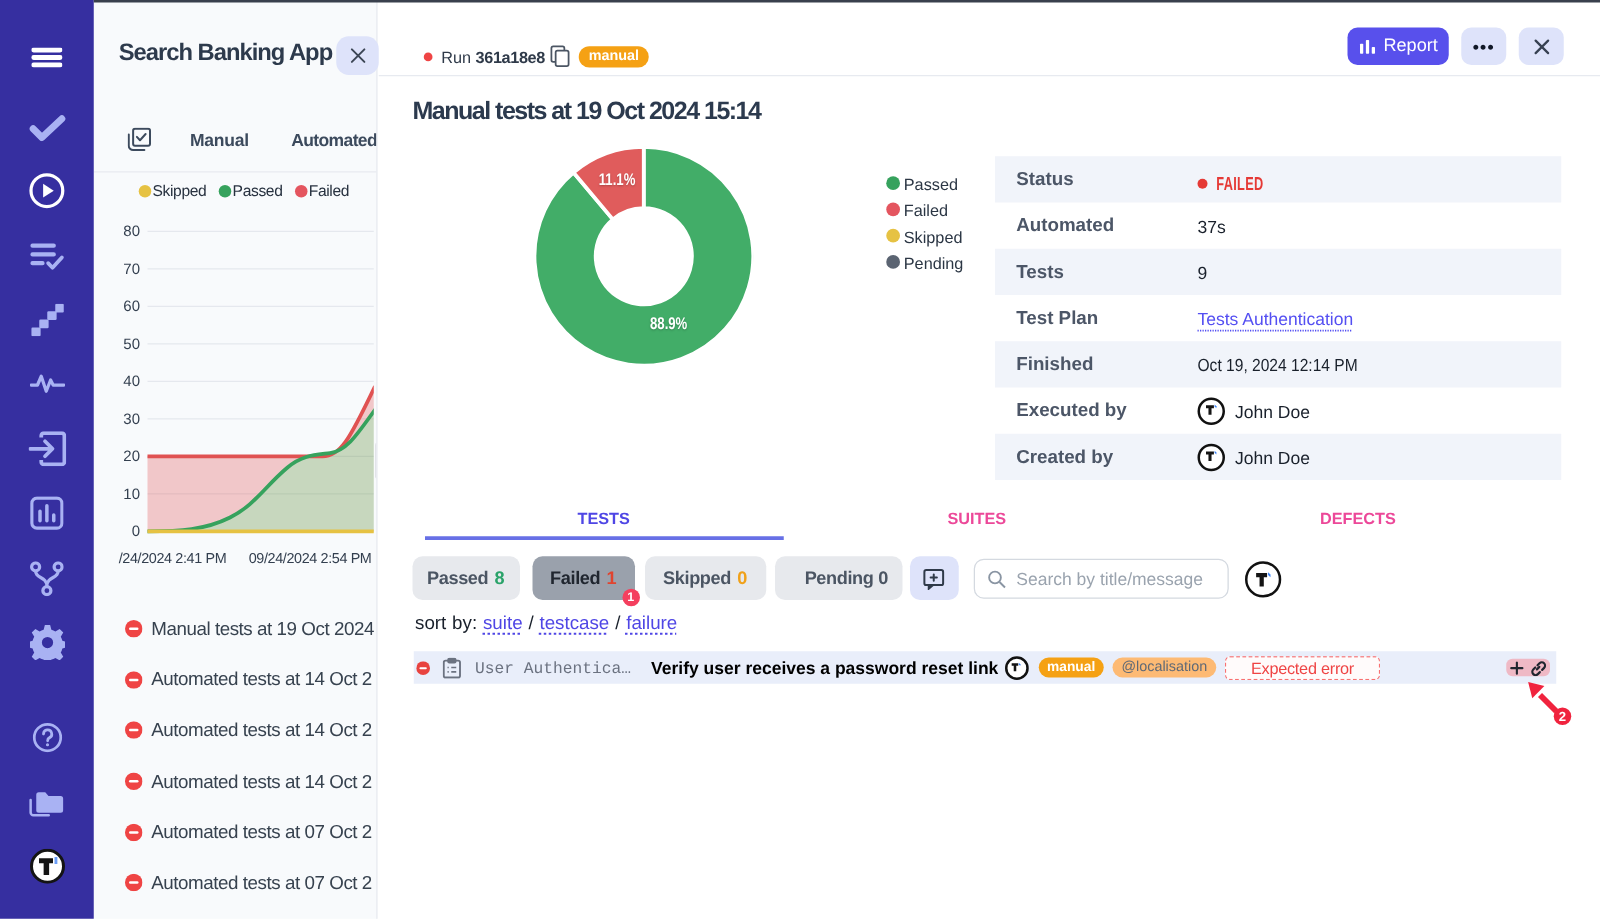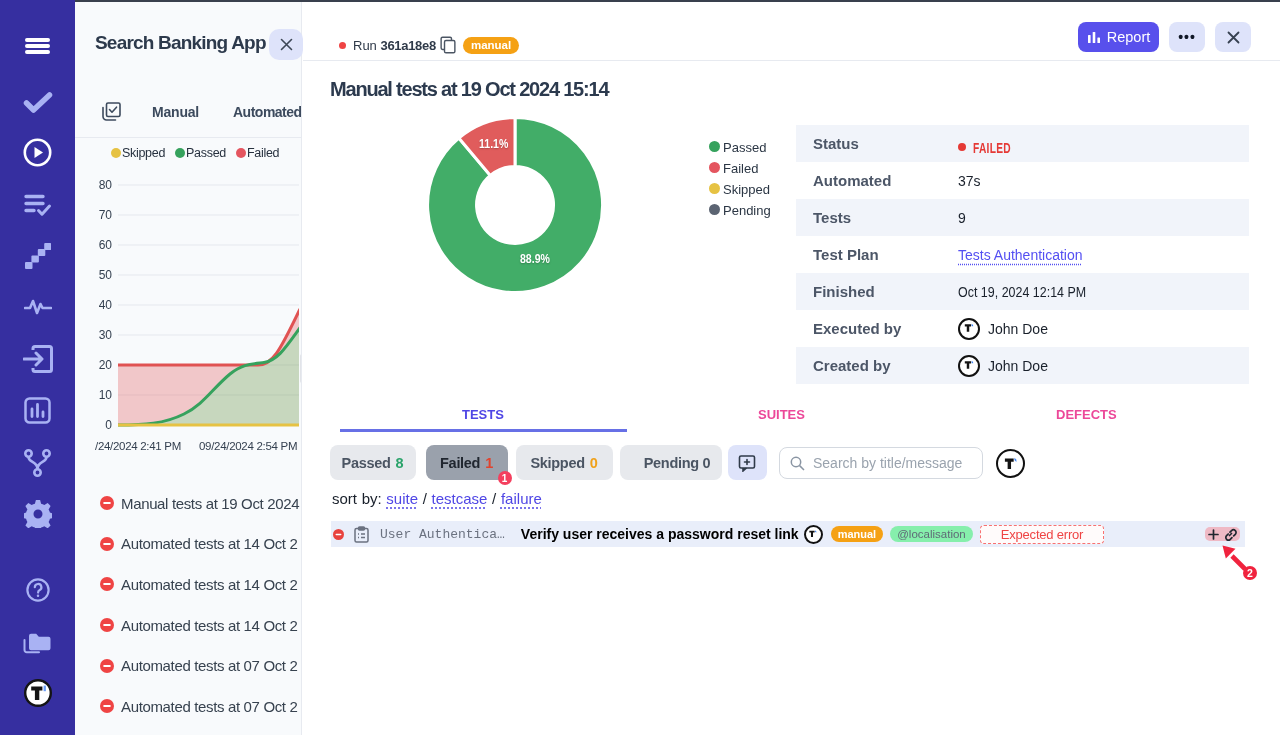--- a/index.html
+++ b/index.html
@@ -60,21 +60,21 @@
 .search { position:absolute; left:476px; top:447px; width:204px; height:32px; border:1px solid #d4d9e0; border-radius:8px; background:#fff; display:flex; align-items:center; padding:0 10px; gap:8px; }
 .search span { color:#9aa3ae; font-size:14px; }
 .avatar { border-radius:50%; background:#fff; border:2px solid #111; display:flex; align-items:center; justify-content:center; }
 
 .sortrow { position:absolute; left:29px; top:490px; font-size:15px; color:#19202b; word-spacing:0.5px; }
 .sortrow a { color:#4f46e5; text-decoration:underline dotted; text-underline-offset:4px; }
 
 .trow { position:absolute; left:28px; top:521px; width:914px; height:26px; background:#e9eefa; display:flex; align-items:center; font-size:14px; }
 .mono { font-family:"Liberation Mono", monospace; color:#6b7280; font-size:13px; }
 .ttitle { font-weight:700; color:#000000; font-size:14px; }
-.tag-loc { background:#86efac; color:#5f6976; font-size:11.5px; padding:2px 7px; border-radius:9px; }
+.tag-loc { background:#fdba74; color:#5f6976; font-size:11.5px; padding:2px 7px; border-radius:9px; }
 .experr { color:#ef4444; font-size:13px; letter-spacing:-0.2px; border:1px dashed #f87171; border-radius:4px; padding:1px 20px; background:#fffbfb;}
 .pluslink { position:absolute; right:5.5px; top:6px; height:14px; background:#efb9c5; border-radius:5px; display:flex; align-items:center; padding:0 3px; gap:5px;}
 </style>
 </head>
 <body>
 <div class="topline"></div>
 
 <div class="sidebar" id="sidebar">
   <div class="sb-ic" style="top:38px">
       <svg width="25" height="16" viewBox="0 0 25 16" fill="#fff">

